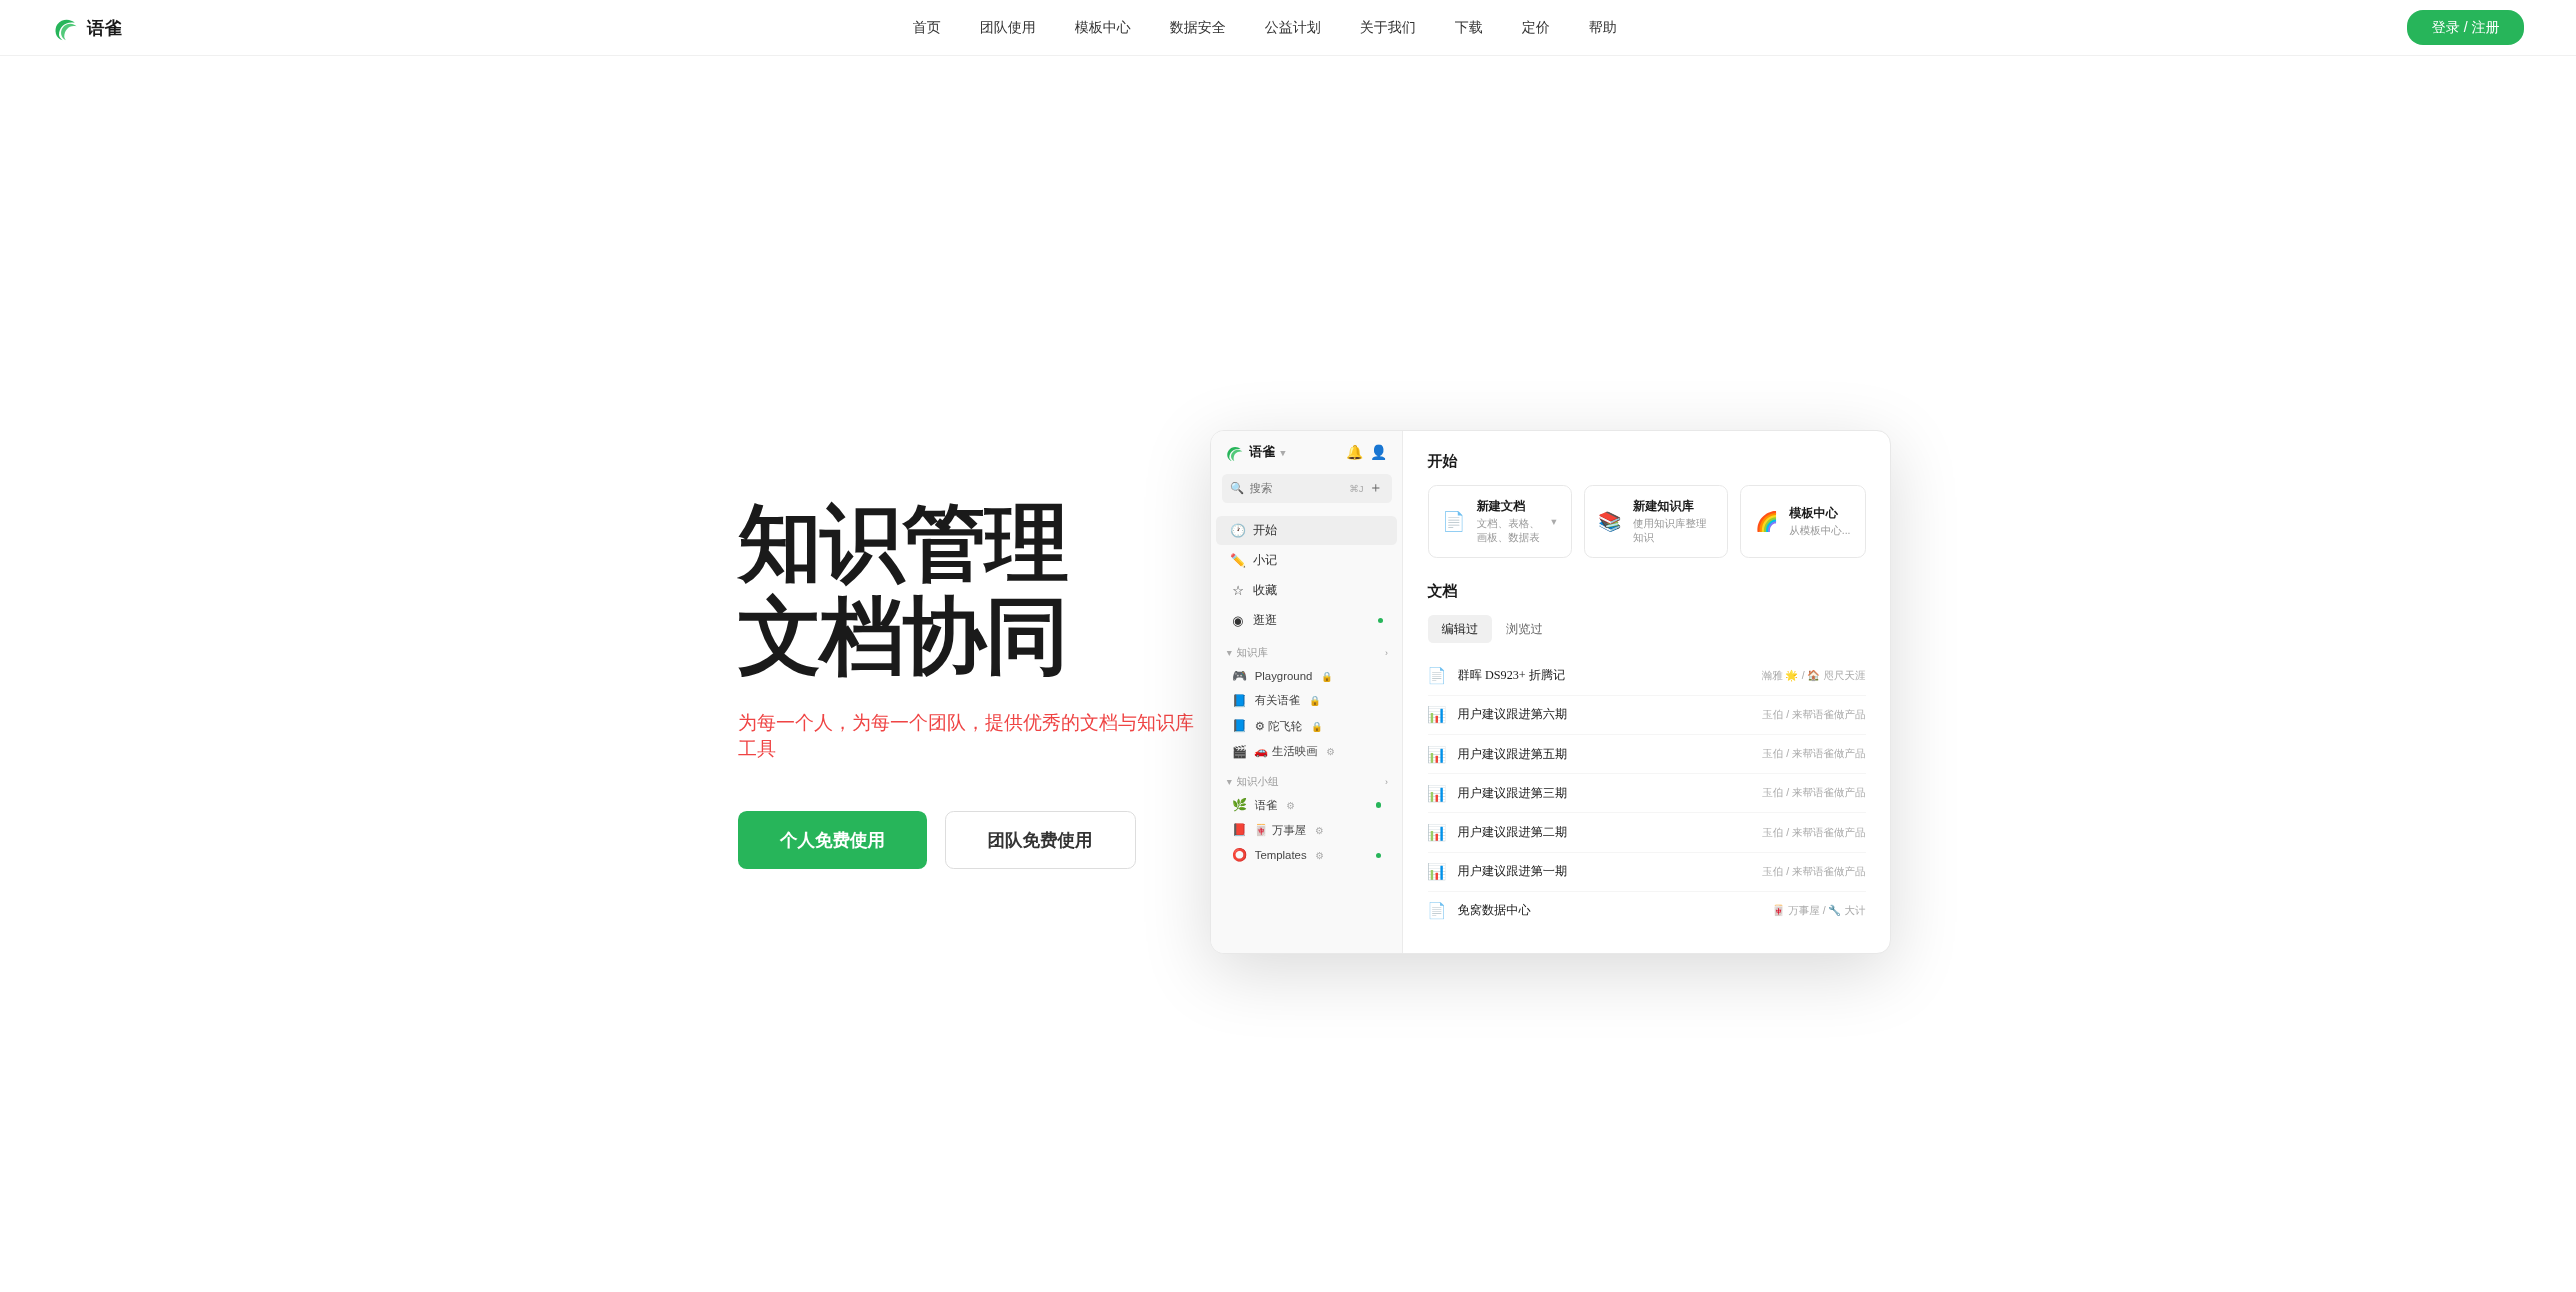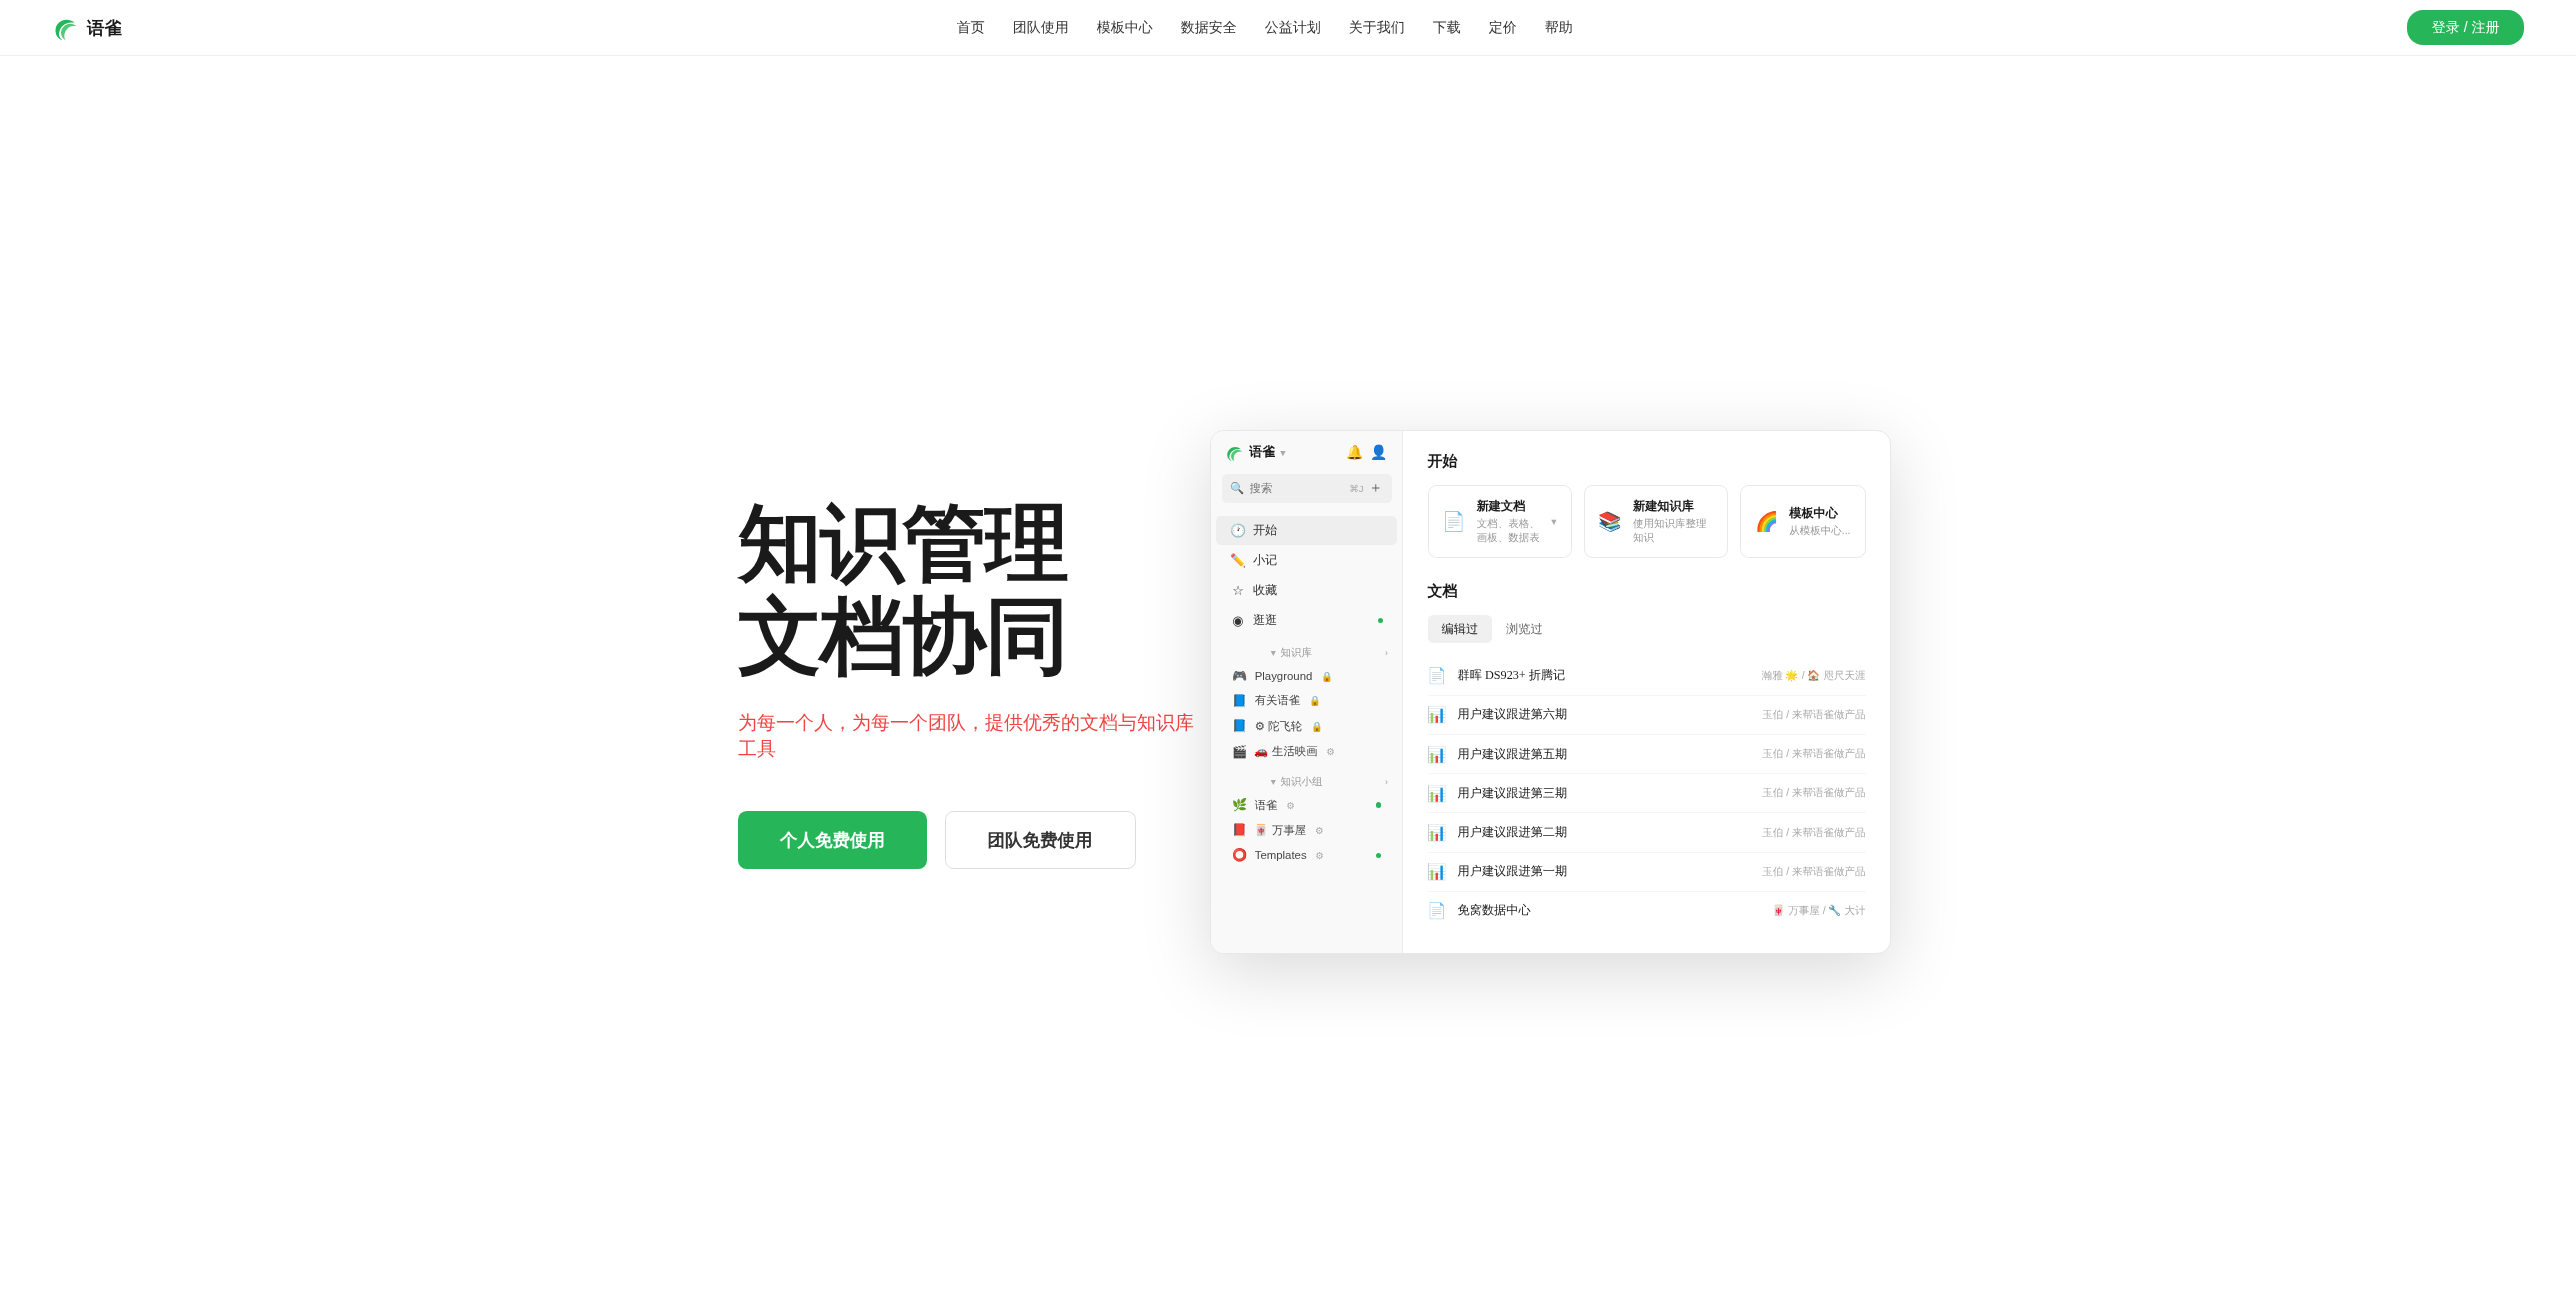--- a/index.html
+++ b/index.html
@@ -6,21 +6,21 @@
     body { font-family: -apple-system, BlinkMacSystemFont, 'PingFang SC', 'Helvetica Neue', sans-serif; background: #fff; overflow-x: hidden; }
 
     
     .navbar {
       display: flex; align-items: center; justify-content: space-between;
       padding: 0 52px; height: 56px; border-bottom: 0.9px solid #f0f0f0;
       position: sticky; top: 0; background: #fff; z-index: 100;
     }
     .nav-logo { display: flex; align-items: center; gap: 7px; font-size: 17.5px; font-weight: 600; color: #1a1a1a; }
     .nav-logo .logo-icon { width: 28px; height: 28px; }
-    .nav-links { display: flex; gap: 28px; }
+    .nav-links { display: flex; gap: 39px; }
     .nav-links a { text-decoration: none; color: #333; font-size: 14px; }
     .nav-btn {
       background: #27b55a; color: #fff; border: none; border-radius: 16px;
       padding: 8.7px 24.5px; font-size: 14px; cursor: pointer; font-weight: 500;
     }
 
     
     .hero {
       display: flex; align-items: center; justify-content: space-between;
       padding: 70px 52px 52px 105px; min-height: calc(100vh - 56px);
@@ -64,21 +64,21 @@
       display: flex; align-items: center; gap: 7px; padding: 6.1px 14px;
       font-size: 12.2px; color: #333; cursor: pointer; border-radius: 5.2px; margin: 0.9px 5.2px;
     }
     .sidebar-item.active { background: #eee; font-weight: 500; }
     .sidebar-item .item-icon { font-size: 13px; width: 15.7px; text-align: center; }
     .sidebar-item .item-dot { width: 5.2px; height: 5.2px; border-radius: 50%; background: #27b55a; margin-left: auto; }
 
     .sidebar-section { padding: 7px 14px 3.5px; }
     .sidebar-section-header {
       display: flex; align-items: center; justify-content: space-between;
-      font-size: 10.5px; color: #999; margin-bottom: 3.5px; cursor: pointer; margin-left: 44px;
+      font-size: 10.5px; color: #999; margin-bottom: 3.5px; cursor: pointer;
     }
     .sidebar-section-header .arrow { font-size: 8.7px; }
     .sidebar-section-item {
       display: flex; align-items: center; gap: 7px; padding: 5.2px 7px;
       font-size: 11.4px; color: #444; cursor: pointer; border-radius: 4.4px;
     }
     .sidebar-section-item .item-icon { font-size: 12.2px; width: 15.7px; text-align: center; }
     .sidebar-section-item .lock-icon { font-size: 9.6px; color: #aaa; margin-left: 1.7px; }
     .sidebar-section-item .item-dot { width: 5.2px; height: 5.2px; border-radius: 50%; background: #27b55a; margin-left: auto; }
 

